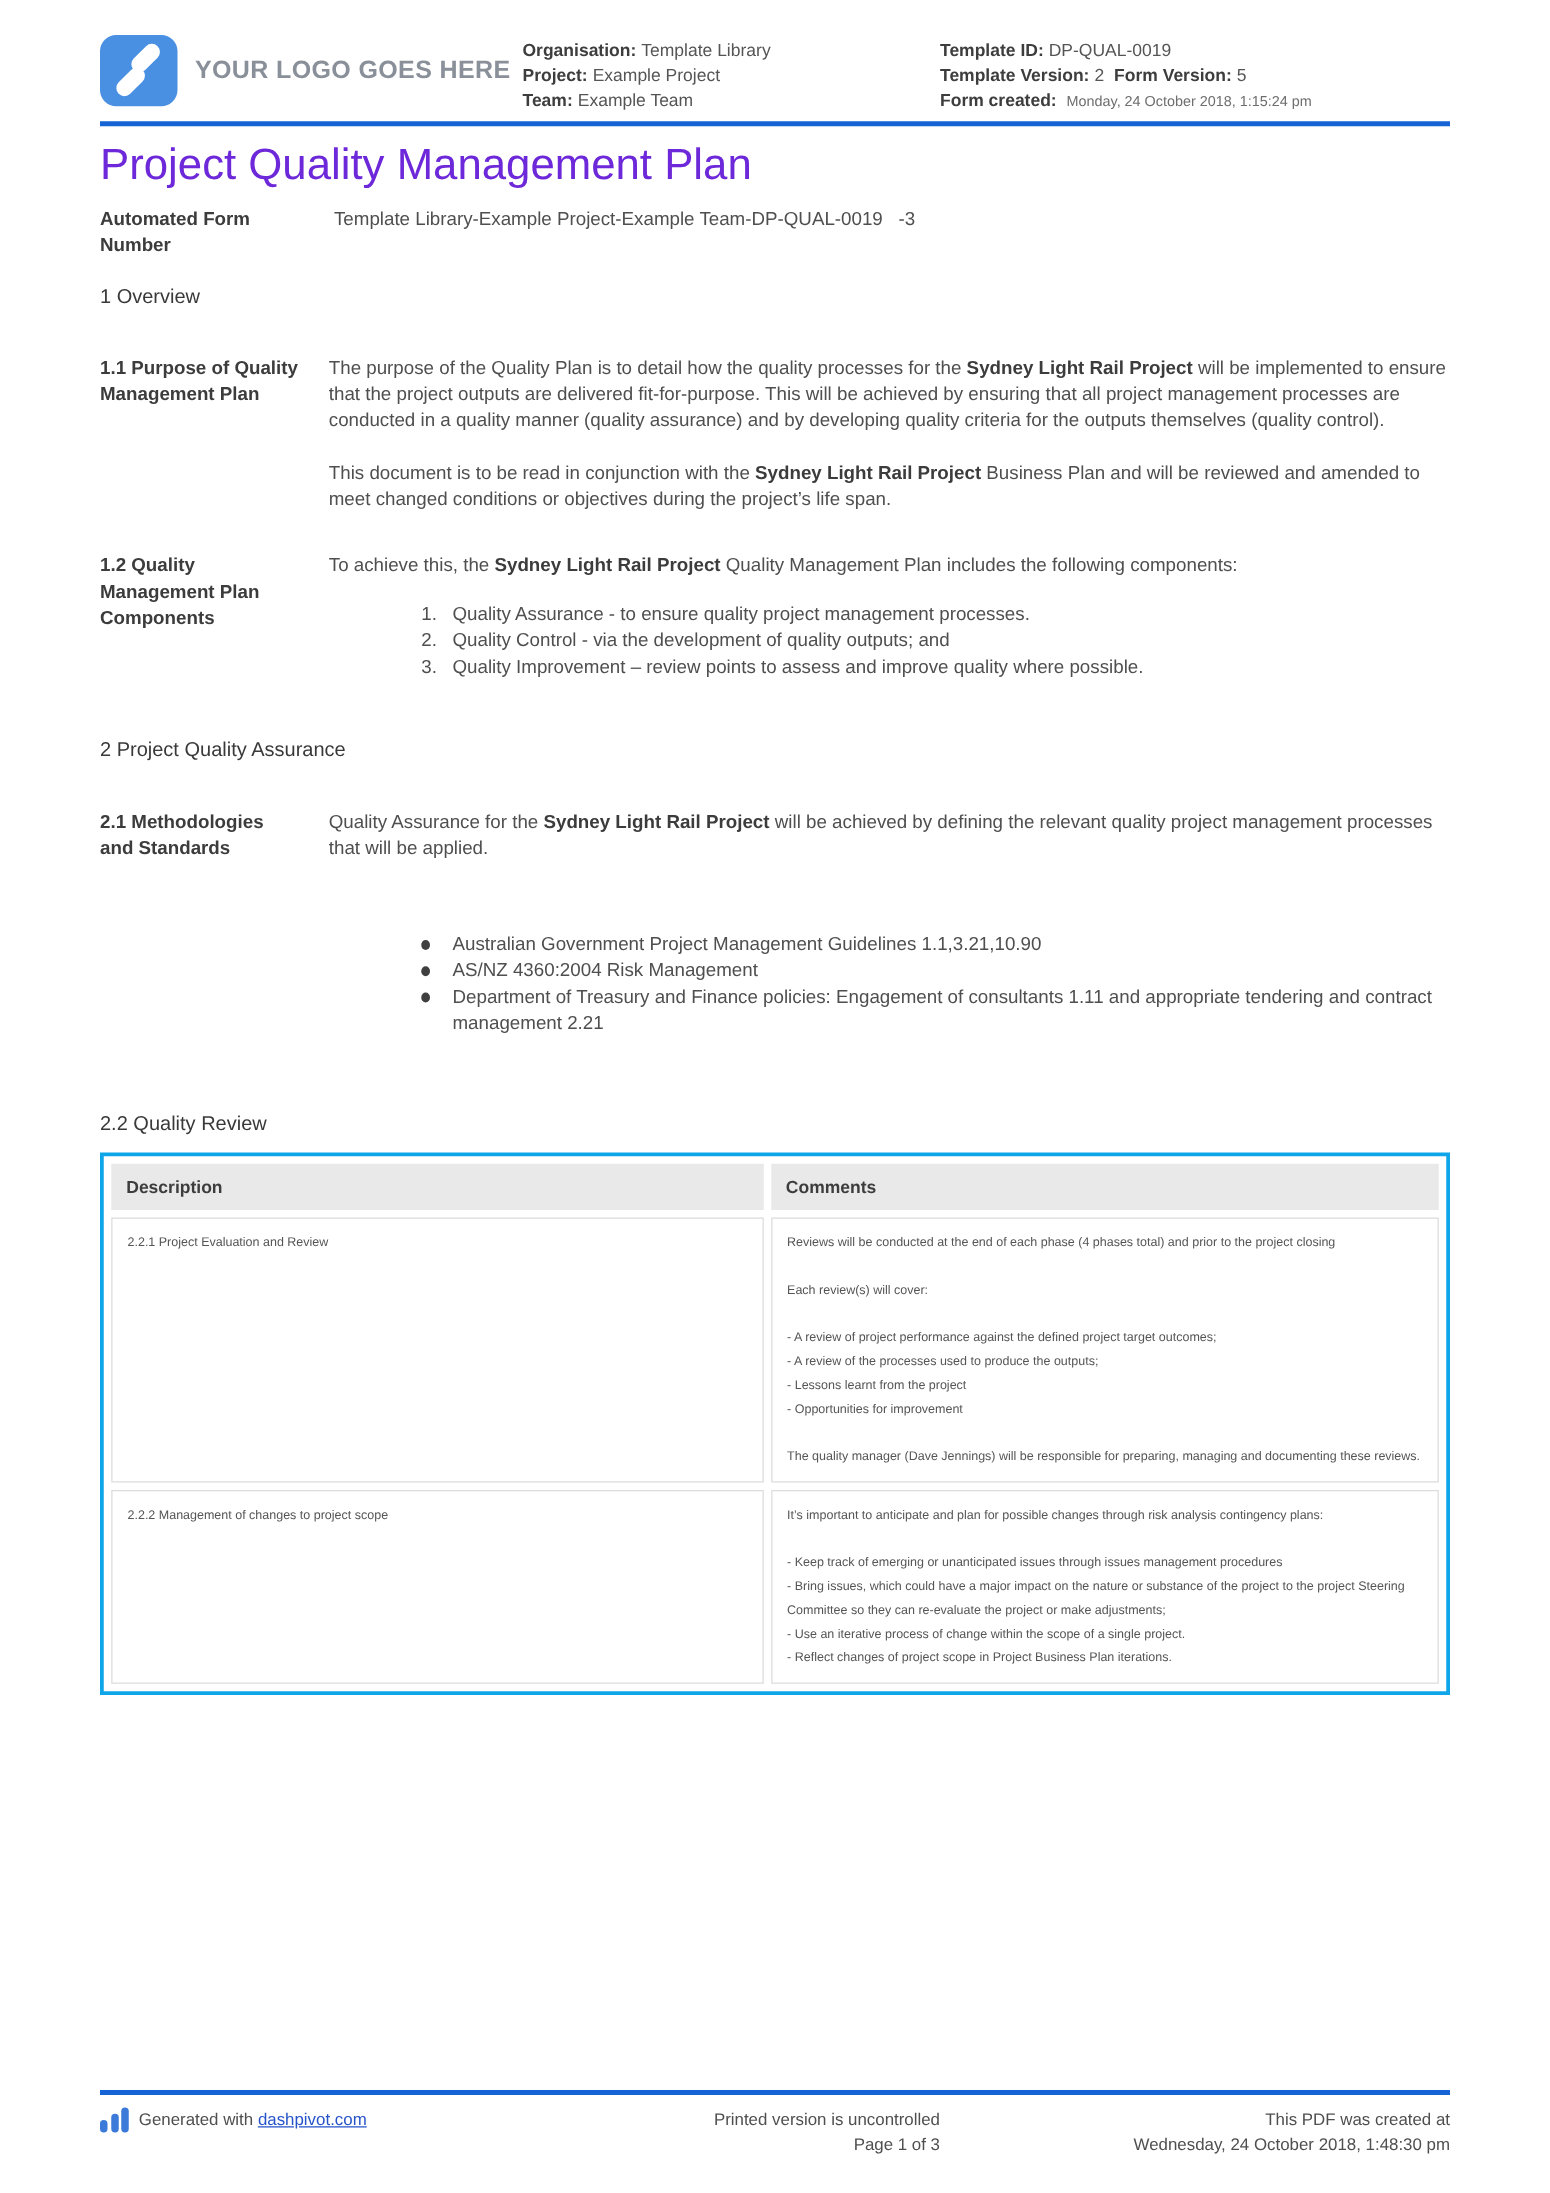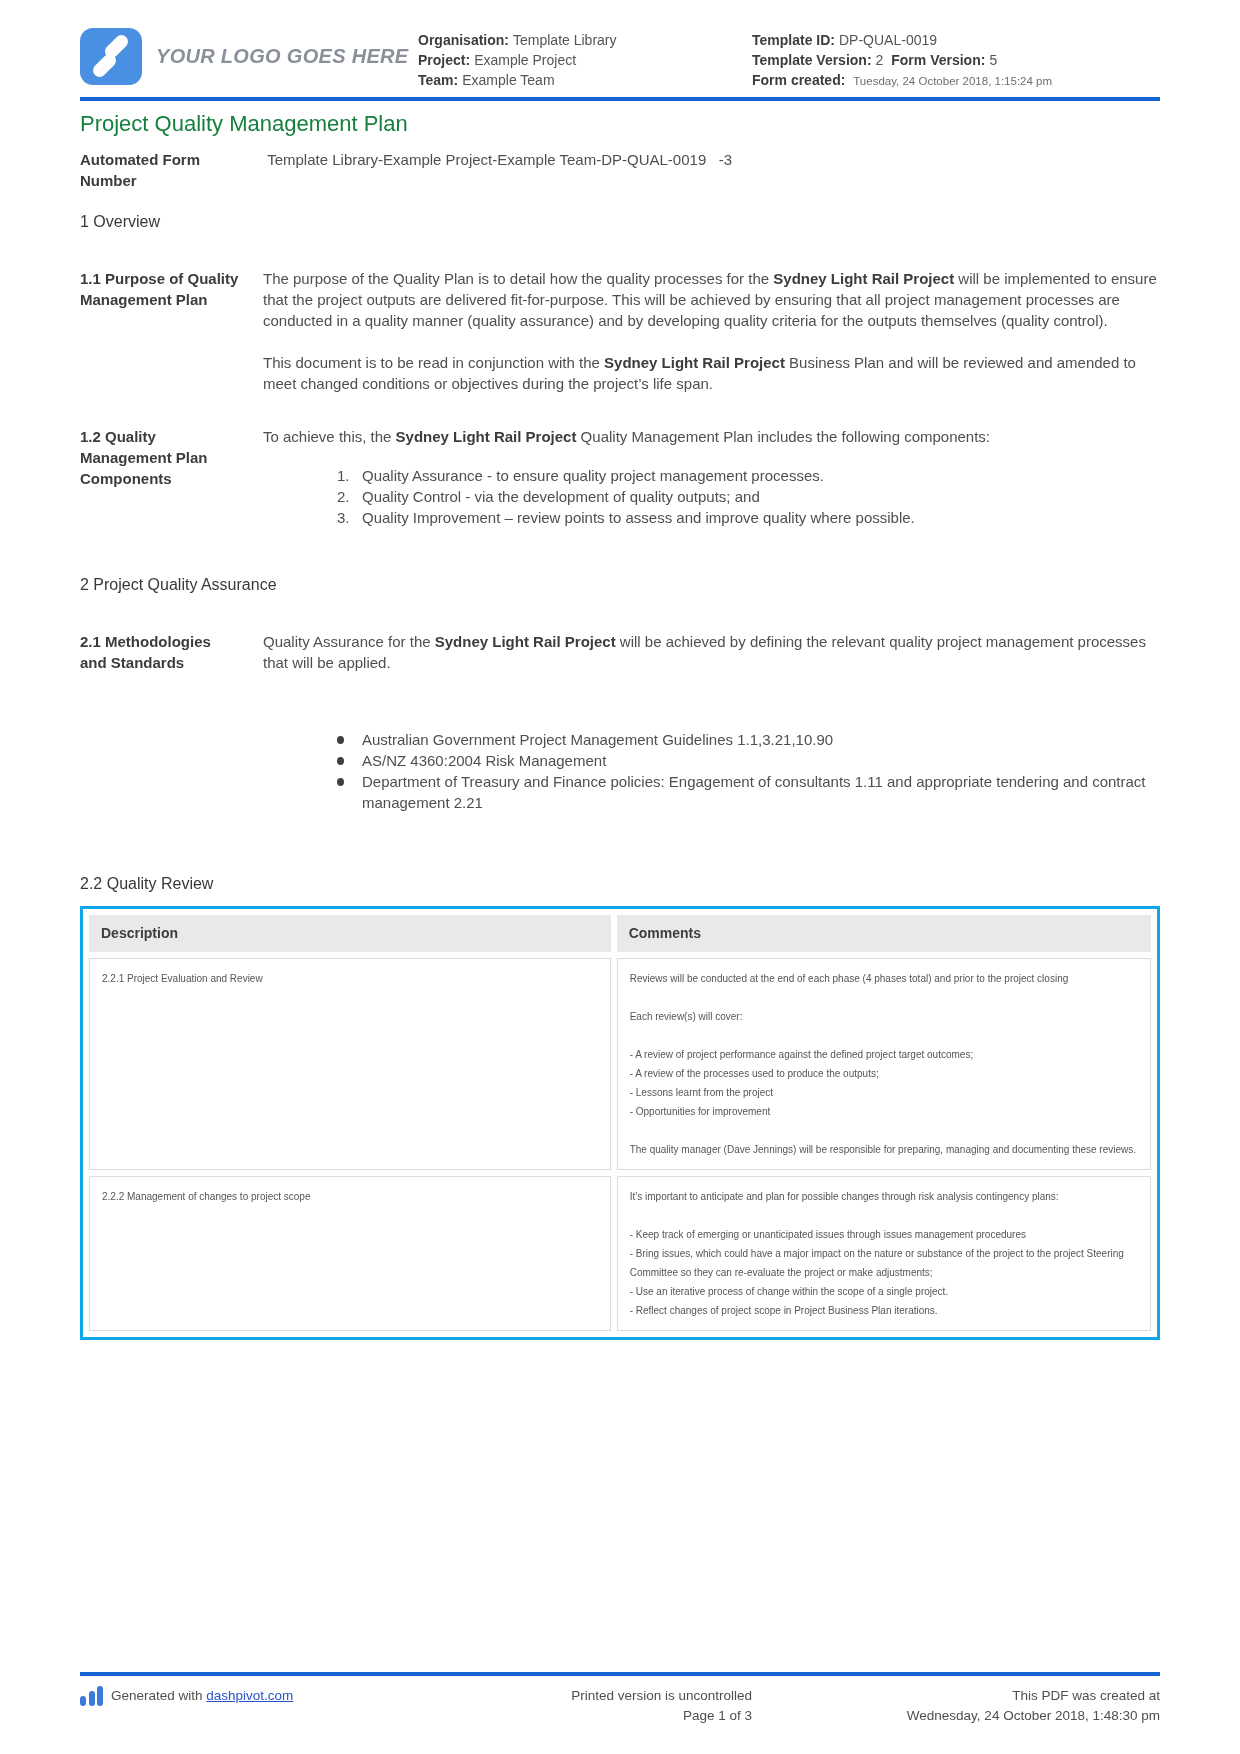--- a/index.html
+++ b/index.html
@@ -19,32 +19,32 @@
   .hdr { display: grid; grid-template-columns: 338px 334px 1fr; align-items: start; }
   .logo-wrap { display: flex; align-items: center; gap: 14px; }
   .logo-badge {
     width: 62px; height: 57px; border-radius: 13px;
     background: #4a90e2; position: relative; overflow: hidden; flex: 0 0 auto;
   }
   .logo-pill { position: absolute; width: 27px; height: 13px; background: #ffffff; border-radius: 8px; transform: rotate(-45deg); }
   .logo-pill.p1 { top: 12px; left: 23px; }
   .logo-pill.p2 { top: 31px; left: 11px; }
   .logo-text {
-    font-size: 20px; font-weight: 700; font-style: italic;
+    font-size: 20px; font-weight: 700; 
     color: #8a9099; letter-spacing: 0.3px; white-space: nowrap; text-align: center;
   }
   .meta-block { padding-top: 2px; }
   .meta-line { font-size: 14px; line-height: 20px; color: #555555; }
   .meta-label { font-weight: 700; color: #3d3d3d; }
   .meta-val { margin-left: 4px; }
   .meta-small { font-size: 11.5px; line-height: 16px; color: #6e6e6e; }
   .rule { height: 4px; background: #1663d6; margin-top: 7px; }
 
   
-  .doc-title { margin-top: 10px; font-size: 22px; font-weight: 400; color: #15803d; line-height: 1.2; }
+  .doc-title { margin-top: 10px; font-size: 35px; font-weight: 400; color: #6d28d9; line-height: 1.2; }
   .row { display: grid; grid-template-columns: 183px 1fr; align-items: start; }
   .side-label { font-weight: 700; font-size: 15px; line-height: 21px; color: #3c3c3c; padding-right: 24px; }
   .body-text { font-size: 15px; line-height: 21px; color: #4f4f4f; }
   .rt-b { font-weight: 700; color: #3c3c3c; }
   .pre { white-space: pre-wrap; }
   .mt-formnum { margin-top: 12px; }
 
   
   .h-section { font-size: 16px; font-weight: 400; color: #393939; line-height: 21px; }
   .mt-overview { margin-top: 20px; }
@@ -125,21 +125,21 @@
       <div class="meta-block">
         <div class="meta-line">
           <span class="meta-label">Template ID:</span><span class="meta-val">DP-QUAL-0019</span>
         </div>
         <div class="meta-line">
           <span class="meta-label">Template Version:</span><span class="meta-val">2</span>
           <span class="meta-label meta-val">Form Version:</span><span class="meta-val">5</span>
         </div>
         <div class="meta-line">
           <span class="meta-label">Form created:</span>
-          <span class="meta-small meta-val">Tuesday, 24 October 2018, 1:15:24 pm</span>
+          <span class="meta-small meta-val">Monday, 24 October 2018, 1:15:24 pm</span>
         </div>
       </div>
     </div>
 
     <div class="rule"></div>
 
     <h1 class="doc-title">Project Quality Management Plan</h1>
 
     <div class="row mt-formnum">
       <div class="side-label">Automated Form Number</div>

